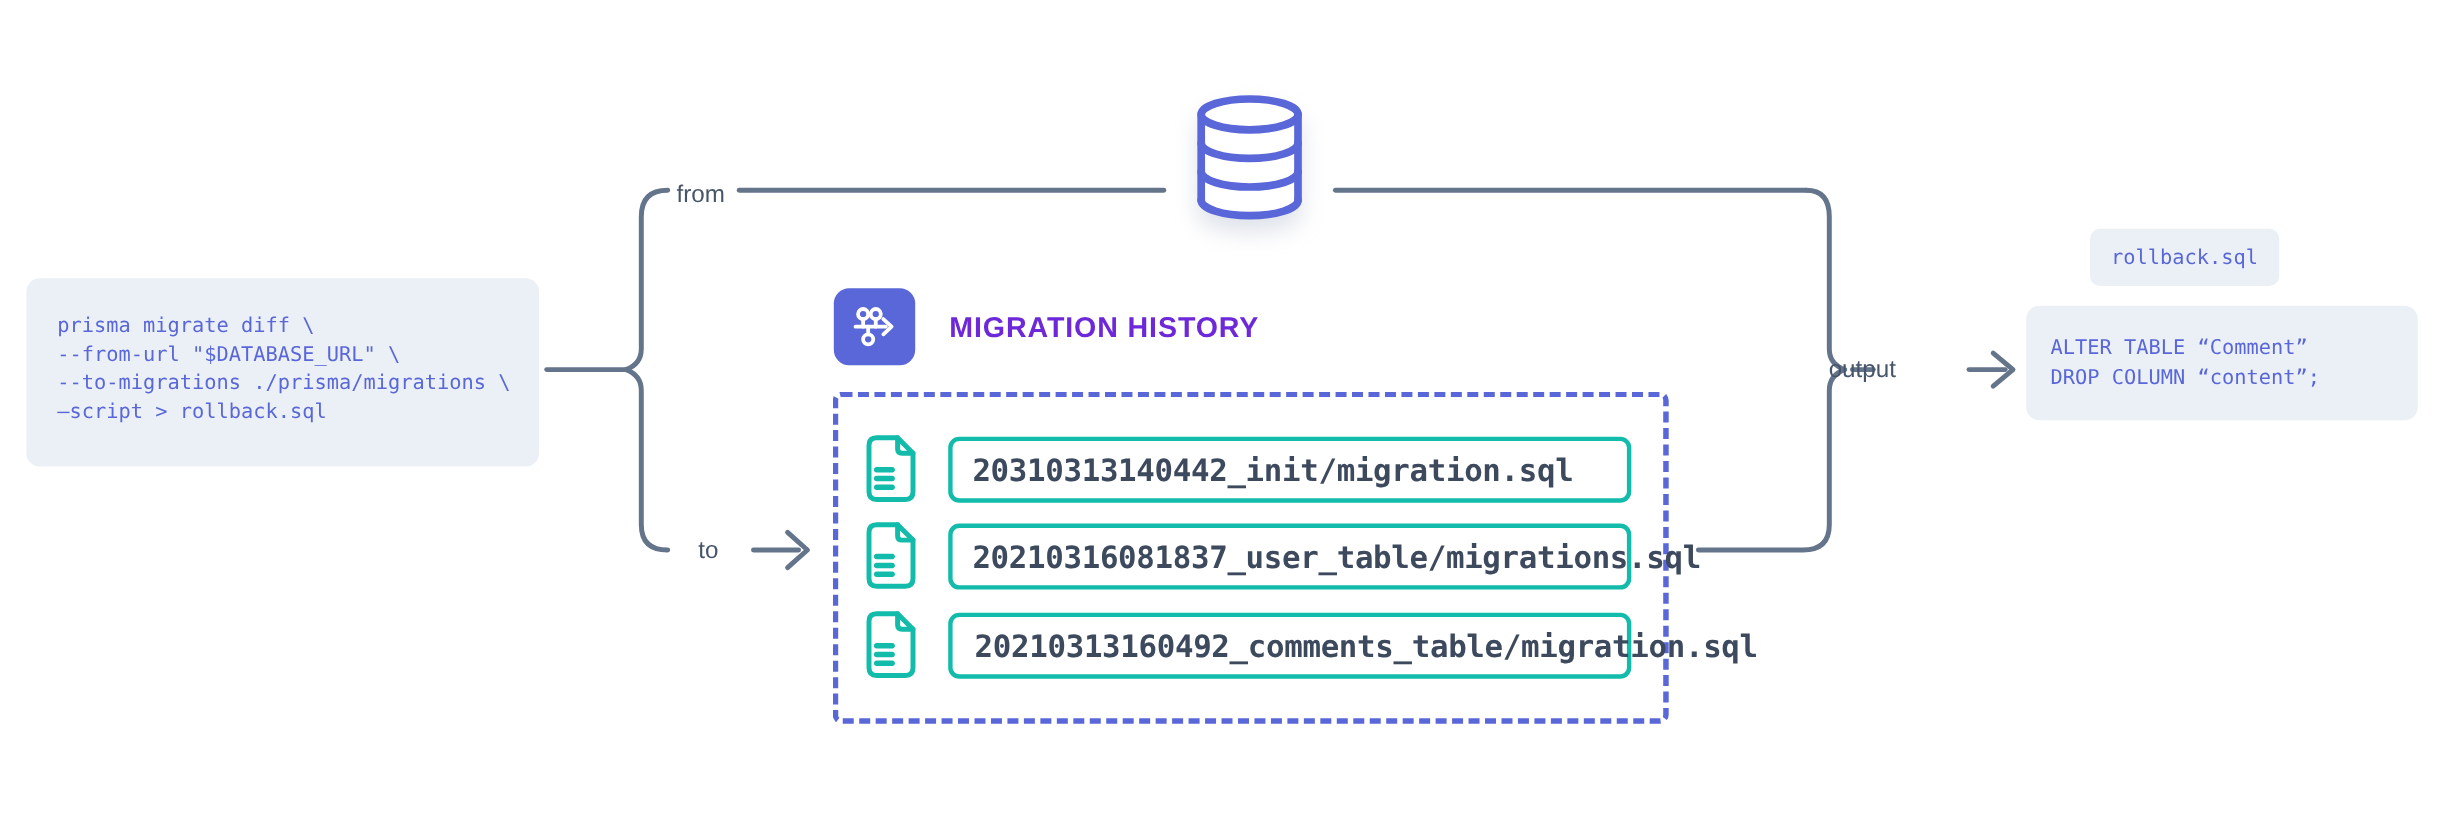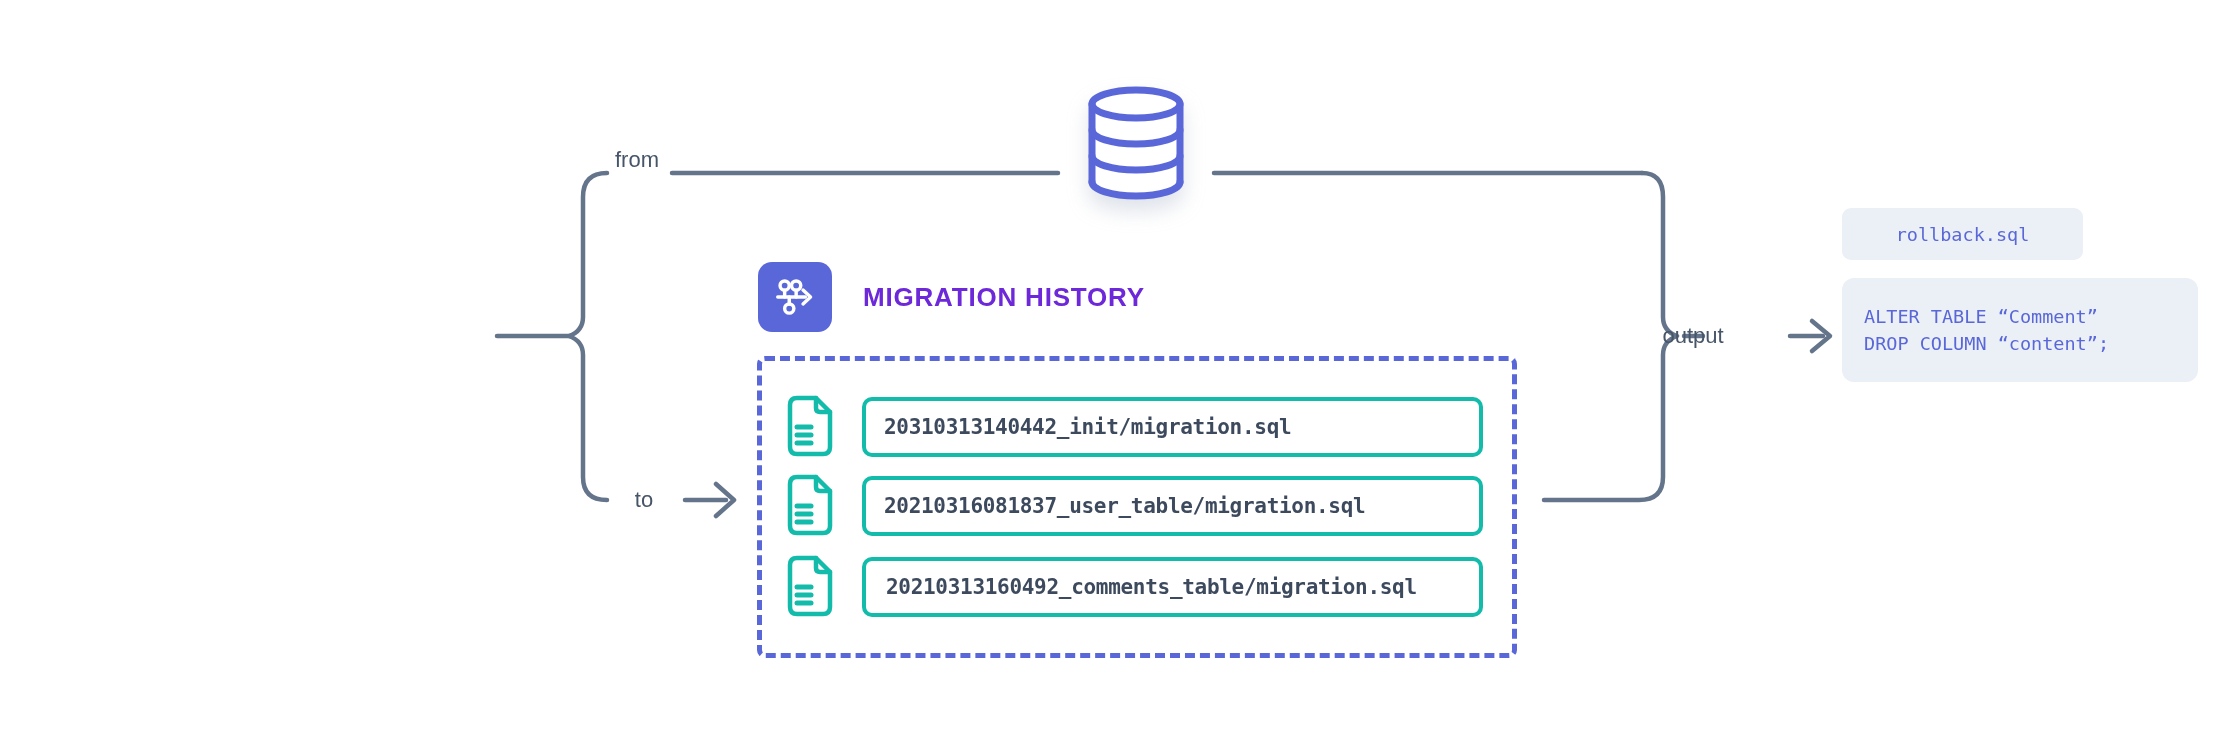--- a/index.html
+++ b/index.html
@@ -10,46 +10,46 @@
   
   .code-block{background:#EBF0F6;border-radius:12px;box-sizing:border-box;}
   .code-block pre{margin:0;font-family:"DejaVu Sans Mono","Liberation Mono",monospace;
                   color:#5A67D8;white-space:pre;}
   .cmd-block{left:24px;top:253px;width:466px;height:171px;padding:31px 18px 0 28px;}
   .cmd-block pre{font-size:18.5px;line-height:26px;}
   .sql-block{left:1842px;top:278px;width:356px;height:104px;padding:25px 18px 4px 22px;}
   .sql-block pre{font-size:18.5px;line-height:27px;}
 
   
-  .file-badge{left:1842px;top:208px;width:241px;height:52px;background:#EBF0F6;border-radius:9px;
+  .file-badge{left:1900px;top:208px;width:172px;height:52px;background:#EBF0F6;border-radius:9px;
               display:flex;align-items:center;justify-content:center;
               font-family:"DejaVu Sans Mono","Liberation Mono",monospace;
               font-size:18.5px;color:#5A67D8;}
 
   
   .conn-label{color:#475569;font-size:22px;line-height:22px;text-align:center;}
-  .label-from{left:606px;top:149px;width:62px;}
+  .label-from{left:606px;top:166px;width:62px;}
   .label-to{left:622px;top:489px;width:44px;}
   .label-output{left:1654px;top:325px;width:78px;}
 
   
   .mh-icon{left:758px;top:262px;width:74px;height:70px;background:#5A67D8;border-radius:14px;
            display:flex;align-items:center;justify-content:center;}
   .mh-title{left:863px;top:283px;font-size:26px;font-weight:800;letter-spacing:0.8px;
             color:#6d28d9;line-height:28px;}
 
   
   .mh-panel{left:757px;top:356px;width:760px;height:302px;border:5px dashed #5A67D8;
             border-radius:8px;box-sizing:border-box;}
 
   
   .mig-row{left:862px;width:621px;height:60px;background:#ffffff;border:4px solid #13BBAA;
            border-radius:10px;box-sizing:border-box;display:flex;align-items:center;
            padding-left:18px;font-family:"DejaVu Sans Mono","Liberation Mono",monospace;
-           font-weight:bold;font-size:21px;color:#3D4A5E;letter-spacing:-0.3px;}
+           font-weight:bold;font-size:28px;color:#3D4A5E;letter-spacing:-0.3px;}
   .row-1{top:397px;} .row-2{top:476px;} .row-3{top:557px;padding-left:20px;}
   .file-icon{left:786px;width:48px;height:62px;}
   .fi-1{top:395px;} .fi-2{top:474px;} .fi-3{top:555px;}
 
   .db-icon{left:1082px;top:82px;width:108px;height:122px;
            filter:drop-shadow(0 12px 10px rgba(148,163,184,0.30));}
 </style>
 </head>
 <body>
 
@@ -65,20 +65,26 @@
     <g>
       <path d="M 685 500 H 726"></path>
       <path d="M 716 484 L 734 500 L 716 516"></path>
     </g>
     <g>
       <path d="M 1790 336 H 1823"></path>
       <path d="M 1812 321 L 1830 336 L 1812 351"></path>
     </g>
   </svg>
 
+  <div class="abs code-block cmd-block">
+    <pre><span>prisma migrate diff \</span>
+<span>--from-url "$DATABASE_URL" \</span>
+<span>--to-migrations ./prisma/migrations \</span>
+<span>–script &gt; rollback.sql</span></pre>
+  </div>
 
   <div class="abs conn-label label-from">from</div>
   <div class="abs conn-label label-to">to</div>
   <div class="abs conn-label label-output">output</div>
 
   <svg class="abs db-icon" viewBox="0 0 108 122" width="108" height="122">
     <g>
       <ellipse cx="54" cy="22" rx="44" ry="14" fill="#ffffff"></ellipse>
       <rect x="10" y="22" width="88" height="78" fill="#ffffff"></rect>
       <ellipse cx="54" cy="100" rx="44" ry="14" fill="#ffffff"></ellipse>
@@ -140,21 +146,21 @@
       <path d="M11 32 H25"></path>
         <path d="M11 40 H25"></path>
         <path d="M11 48 H25"></path>
     </g>
   </svg>
 
   <div class="abs mig-row row-1">
     <span>20310313140442_init/migration.sql</span>
   </div>
   <div class="abs mig-row row-2">
-    <span>20210316081837_user_table/migration.sql</span>
+    <span>20210316081837_user_table/migrations.sql</span>
   </div>
   <div class="abs mig-row row-3">
     <span>20210313160492_comments_table/migration.sql</span>
   </div>
 
   <div class="abs file-badge">rollback.sql</div>
   <div class="abs code-block sql-block">
     <pre><span>ALTER TABLE “Comment”</span>
 <span>DROP COLUMN “content”;</span></pre>
   </div>

